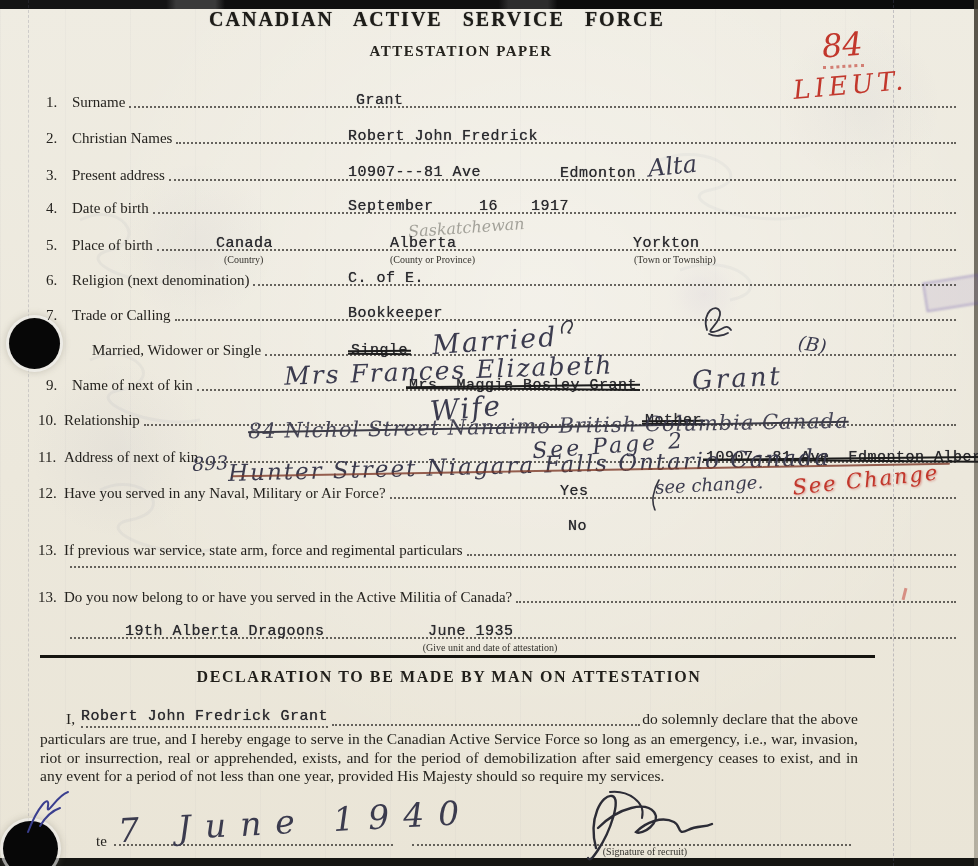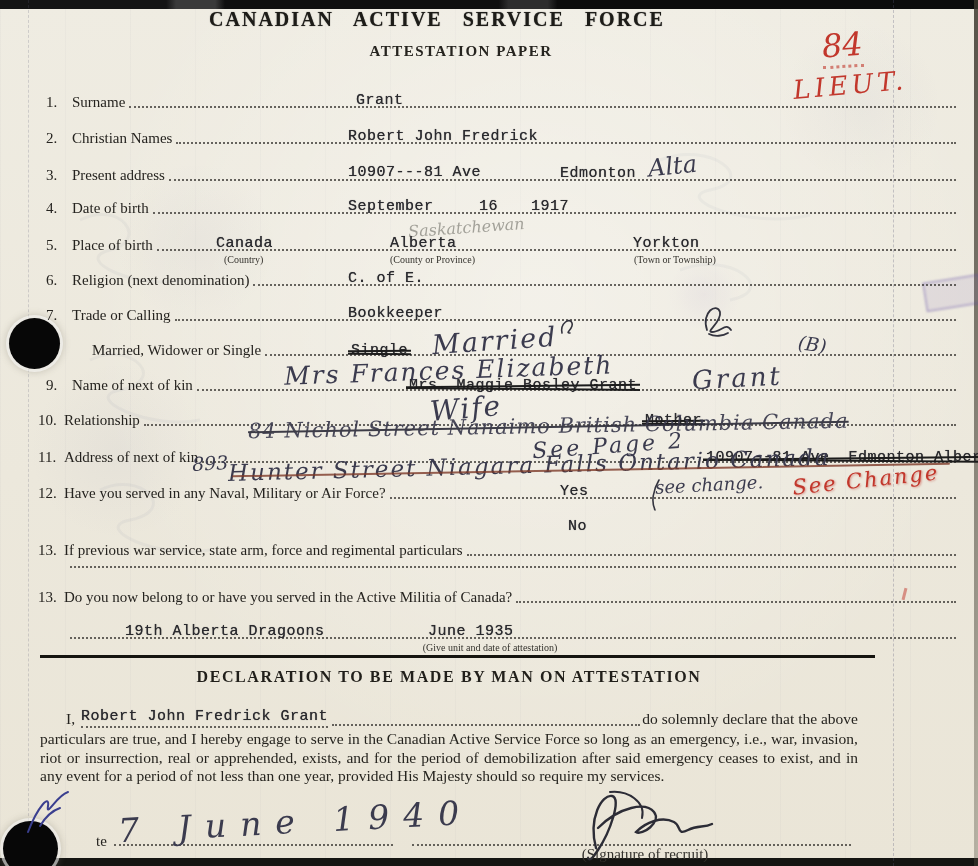--- a/index.html
+++ b/index.html
@@ -236,15 +236,15 @@
       <span class="dots"></span>
     </div>
   <div class="row" style="left:408px;top:827px;width:445px;">
       <span class="dots"></span>
     </div>
   <span class="abs hand" style="left:118px;top:802px;font-size:33px;transform:rotate(-3deg);letter-spacing:14px;">7 June 1940</span>
   <svg class="abs" style="left:550px;top:788px;" width="170" height="76" viewBox="0 0 170 76">
     <path d="M46,60 C38,30 52,6 62,8 C72,10 60,44 48,62 C44,68 40,74 38,70 M48,40 C70,18 96,14 104,24 C112,34 92,48 86,44 C96,34 112,28 124,34 C132,38 126,48 138,42 C148,37 154,40 162,36" stroke="#2c2c36" stroke-width="2.4" fill="none" stroke-linecap="round"></path>
     <path d="M60,4 C78,2 96,14 92,30" stroke="#2c2c36" stroke-width="2" fill="none" stroke-linecap="round"></path>
   </svg>
-  <span class="abs cap" style="left:575px;top:846px;font-size:15px;width:140px;text-align:center;">(Signature of recruit)</span>
+  <span class="abs cap" style="left:575px;top:846px;font-size:10px;width:140px;text-align:center;">(Signature of recruit)</span>
 
 </div>
 
 </body></html>

